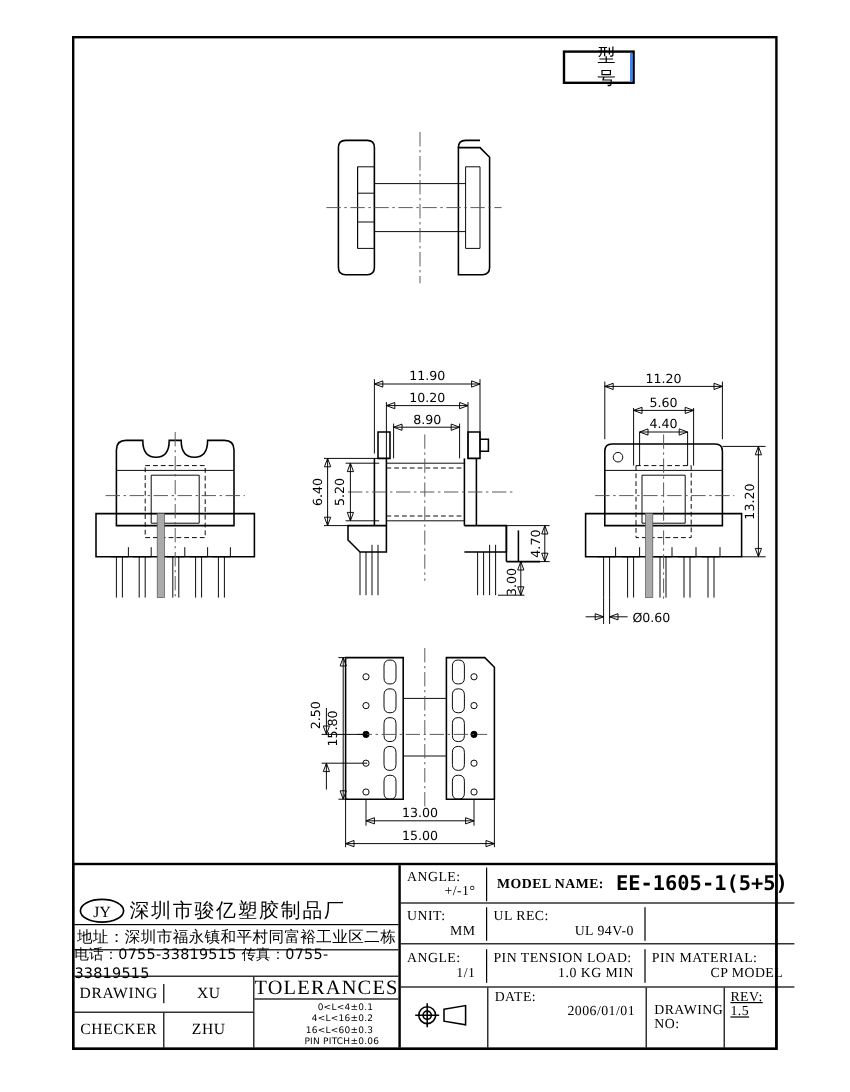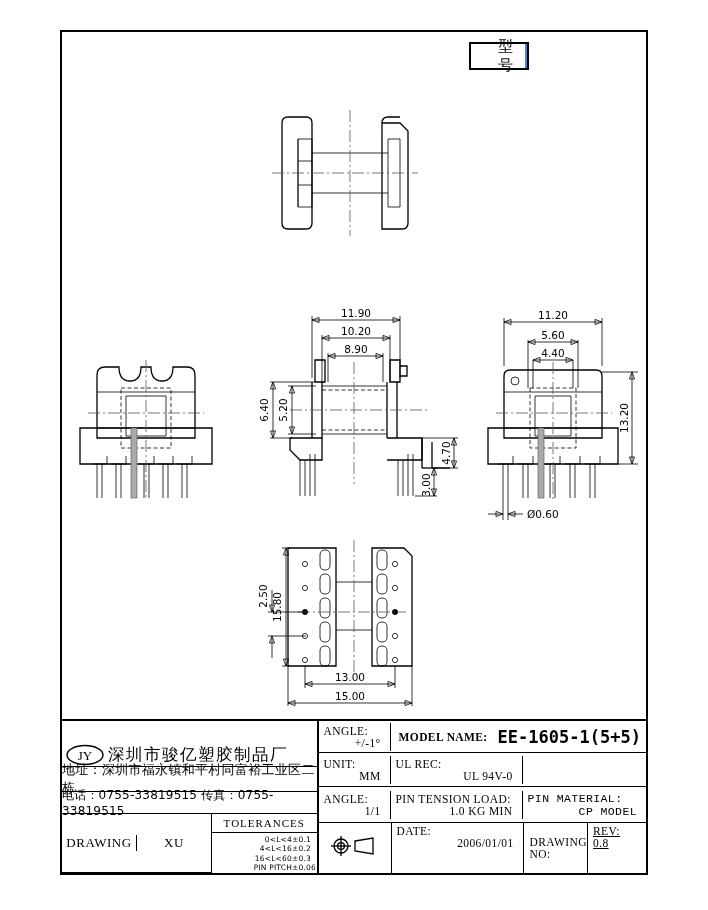--- a/index.html
+++ b/index.html
@@ -48,21 +48,21 @@
   .people{flex:1;display:flex;box-sizing:border-box;}
   .people-names{width:150px;display:flex;flex-direction:column;
                 border-right:1.6px solid #000;box-sizing:border-box;}
   .pcell{flex:1;display:flex;align-items:center;justify-content:center;
          box-sizing:border-box;font-family:"Liberation Serif","DejaVu Serif",serif;
          font-size:13px;letter-spacing:.5px;}
   .pcell.rolenm{width:74px;border-right:1.6px solid #000;}
   .prow{flex:1;display:flex;box-sizing:border-box;}
   .tolerances{flex:1;display:flex;flex-direction:column;box-sizing:border-box;}
   .tol-head{height:19px;display:flex;align-items:center;justify-content:center;
-            font-family:"Liberation Serif","DejaVu Serif",serif;font-size:11px;
+            font-family:"Liberation Serif","DejaVu Serif",serif;font-size:17px;
             letter-spacing:1px;box-sizing:border-box;}
   .tol-body{flex:1;padding:2px 0 0 14px;box-sizing:border-box;}
   .tol-line{display:flex;font-family:"DejaVu Sans",sans-serif;font-size:7.5px;
             line-height:9.6px;letter-spacing:.2px;}
   .tol-l{width:66px;text-align:right;}
   .tol-r{}
 
   .cellbox{box-sizing:border-box;padding:2px 5px;position:relative;
            font-family:"Liberation Serif","DejaVu Serif",serif;font-size:11.5px;
            letter-spacing:.4px;}
@@ -74,21 +74,21 @@
   .w-scale{width:72px;}
   .w-proj{width:72px;display:flex;align-items:center;justify-content:center;}
   .modelname{flex:1;display:flex;align-items:center;box-sizing:border-box;padding-left:8px;font-weight:bold;}
   .mn-lab{font-family:"Liberation Serif","DejaVu Serif",serif;font-size:11.5px;
           letter-spacing:.4px;}
   .mn-val{font-family:"DejaVu Sans Mono","Liberation Mono",monospace;font-size:17px;
           margin-left:10px;letter-spacing:0px;}
   .w-ul{width:132px;}
   .w-bob{flex:1;}
   .w-ptl{width:132px;}
-  .w-pmat{flex:1;font-family:Liberation Mono, monospace;}
+  .w-pmat{flex:1;}
   .w-date{width:132px;}
   .w-dwg{flex:1;display:flex;align-items:center;box-sizing:border-box;padding-left:6px;}
   .w-rev{width:58px;text-decoration:underline;}
   .val-c{text-align:center;}
 
   svg{shape-rendering:geometricPrecision;}
   .ln{stroke:#000;fill:none;}
   .thk{stroke-width:1.3;}
   .thn{stroke-width:0.8;}
   .gry{stroke:#555;}
@@ -425,20 +425,24 @@
 
     <div class="address bb">地址：深圳市福永镇和平村同富裕工业区二栋</div>
 
     <div class="phone bb">电话：0755-33819515  传真：0755-33819515</div>
 
     <div class="people">
       <div class="people-names">
         <div class="prow bb">
           <div class="pcell rolenm">DRAWING</div>
           <div class="pcell">XU</div>
+        </div>
+        <div class="prow">
+          <div class="pcell rolenm">CHECKER</div>
+          <div class="pcell">ZHU</div>
         </div>
       </div>
 
       <div class="tolerances">
         <div class="tol-head bb">TOLERANCES</div>
         <div class="tol-body">
           <div class="tol-line">
             <span class="tol-l">0&lt;L&lt;4</span>
             <span class="tol-r">±0.1</span>
           </div>
@@ -512,18 +516,18 @@
       </div>
       <div class="cellbox w-date br">
         <span class="lab">DATE:</span>
         <span class="val val-c">2006/01/01</span>
       </div>
       <div class="w-dwg br">
         <span class="mn-lab">DRAWING NO:</span>
       </div>
       <div class="cellbox w-rev">
         <span class="lab">REV:</span>
-        <span class="lab">0.8</span>
+        <span class="lab">1.5</span>
       </div>
     </div>
 
   </div>
 </div>
 
 </body></html>

